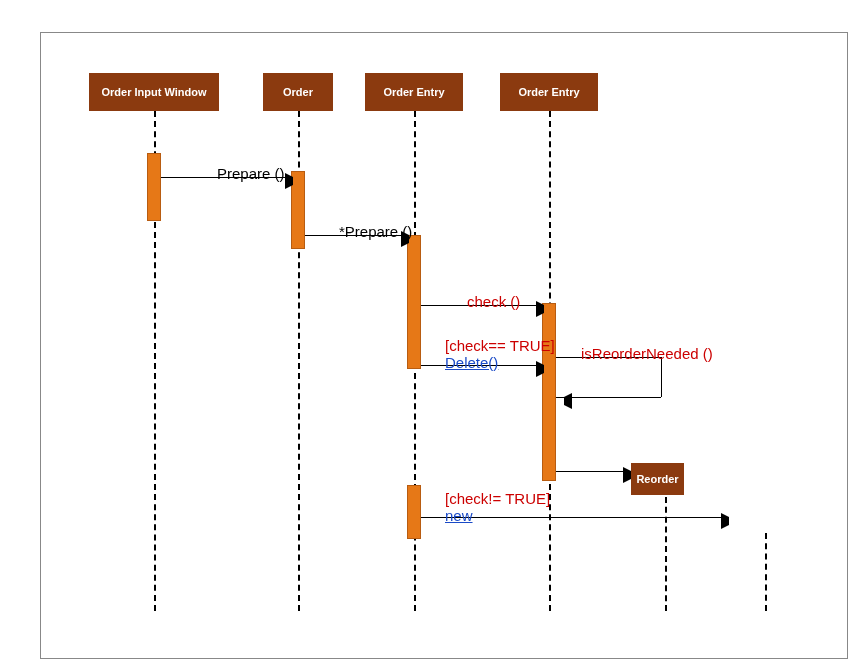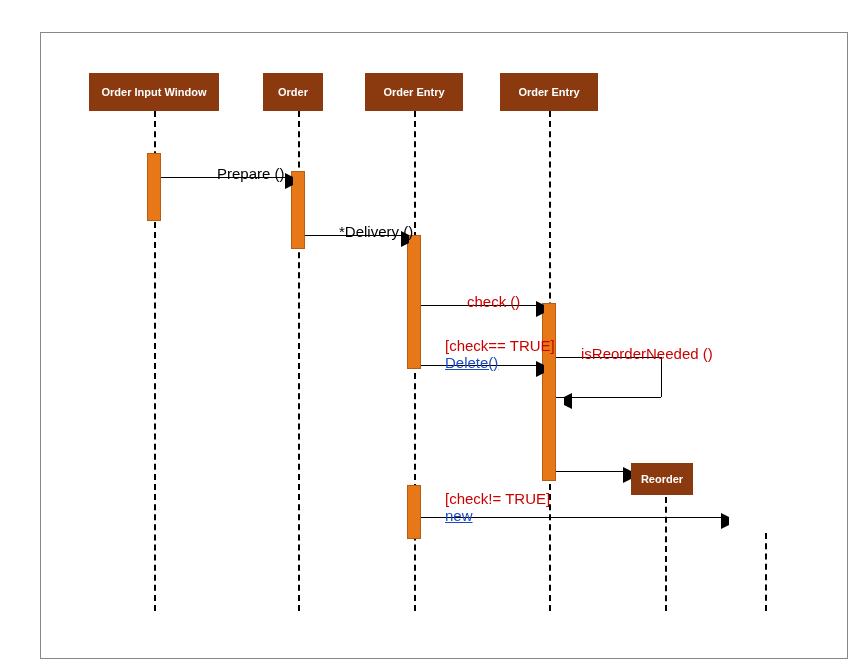--- a/index.html
+++ b/index.html
@@ -101,21 +101,21 @@
     }
   </style>
 </head>
 <body>
 
 <div class="canvas">
 
   <div class="header-box" style="left:44px; top:36px; width:130px;">
     <span>Order Input Window</span>
   </div>
-  <div class="header-box" style="left:218px; top:36px; width:60px;">
+  <div class="header-box" style="left:218px; top:36px; width:70px;">
     <span>Order</span>
   </div>
   <div class="header-box" style="left:320px; top:36px; width:98px;">
     <span>Order Entry</span>
   </div>
   <div class="header-box" style="left:455px; top:36px; width:98px;">
     <span>Order Entry</span>
   </div>
 
   <div class="lifeline" style="left:109px; top:74px; height:500px;"></div>
@@ -133,21 +133,21 @@
 
   <div class="arrow-line" style="left:116px; top:140px; width:126px;"></div>
   <div class="arrow-head right" style="left:240px; top:136px;"></div>
   <div class="msg-label" style="left:160px; top:124px;">
     <span>Prepare ()</span>
   </div>
 
   <div class="arrow-line" style="left:260px; top:198px; width:99px;"></div>
   <div class="arrow-head right" style="left:356px; top:194px;"></div>
   <div class="msg-label" style="left:282px; top:182px;">
-    <span>*Delivery ()</span>
+    <span>*Prepare ()</span>
   </div>
 
   <div class="arrow-line" style="left:376px; top:268px; width:118px;"></div>
   <div class="arrow-head right" style="left:491px; top:264px;"></div>
   <div class="msg-label" style="left:410px; top:252px;">
     <span class="underline">check ()</span>
   </div>
 
   <div class="arrow-line" style="left:376px; top:328px; width:118px;"></div>
   <div class="arrow-head right" style="left:491px; top:324px;"></div>
@@ -160,21 +160,21 @@
   <div class="self-line-v" style="left:616px; top:320px; height:40px;"></div>
   <div class="self-line-h" style="left:511px; top:360px; width:105px;"></div>
   <div class="arrow-head left" style="left:511px; top:356px;"></div>
   <div class="msg-label" style="left:524px; top:304px;">
     <span class="underline">isReorderNeeded ()</span>
   </div>
 
   <div class="arrow-line" style="left:511px; top:434px; width:70px;"></div>
   <div class="arrow-head right" style="left:578px; top:430px;"></div>
 
-  <div class="small-box" style="left:586px; top:426px; width:62px;">
+  <div class="small-box" style="left:586px; top:426px; width:53px;">
     <span>Reorder</span>
   </div>
 
   <div class="arrow-line" style="left:376px; top:480px; width:302px;"></div>
   <div class="arrow-head right" style="left:676px; top:476px;"></div>
   <div class="msg-label" style="left:388px; top:449px;">
     <span class="underline">[check!= TRUE]</span><br>
     <span class="blue-underline">new</span>
   </div>
 

